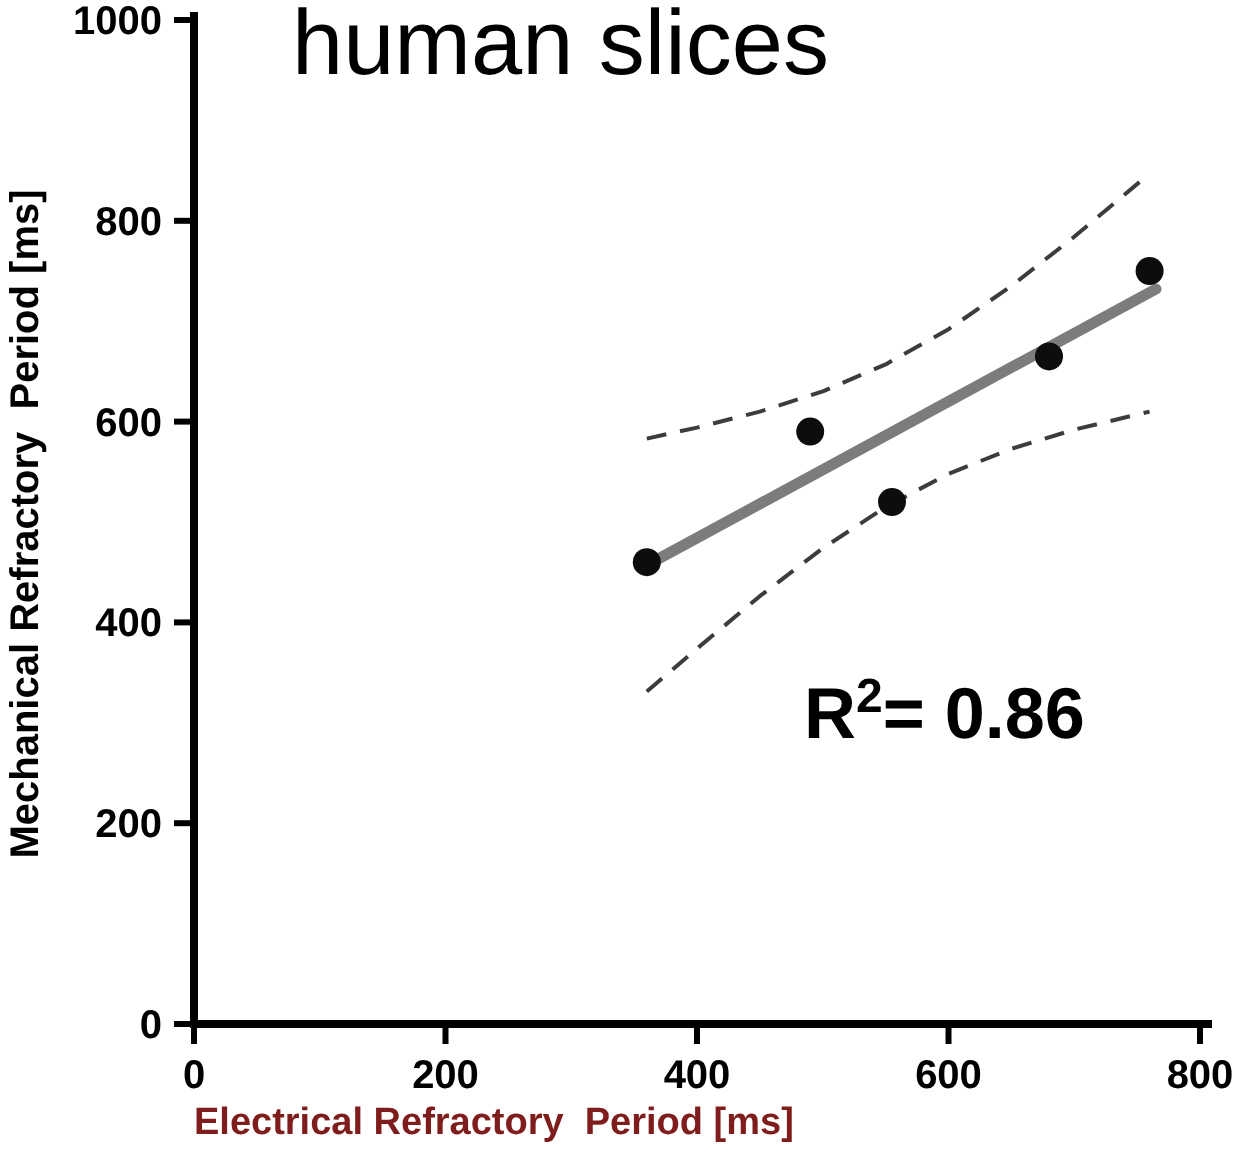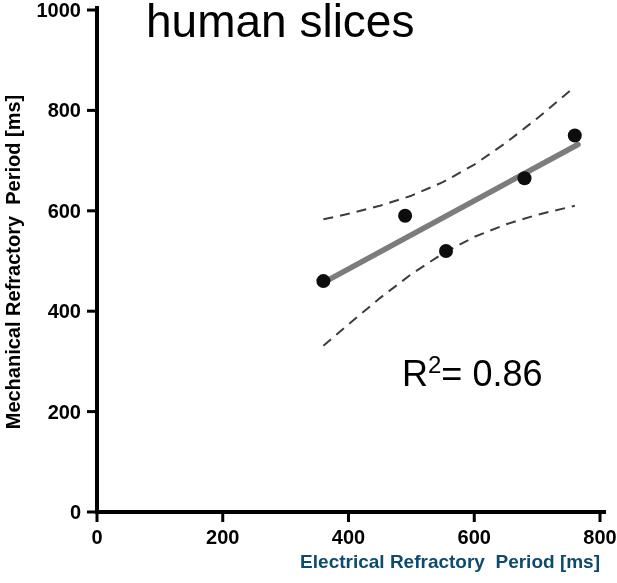--- a/index.html
+++ b/index.html
@@ -35,39 +35,39 @@
     left: 146px;
     top: -6px;
     font-size: 46px;
     font-weight: 400;
     color: #000000;
     white-space: pre;
   }
   .r2 {
     position: absolute;
     left: 402px;
-    top: 353px;
+    top: 336px;
     font-size: 36px;
-    font-weight: 400;
+    font-weight: 700;
     color: #000000;
     white-space: pre;
   }
   .r2 sup {
     font-size: 24px;
     line-height: 0;
   }
   .xlabel {
     position: absolute;
     left: 97px;
     top: 551px;
     width: 503px;
-    text-align: right;
+    text-align: left;
     font-size: 19px;
     font-weight: bold;
-    color: #0c4a6e;
+    color: #7f1d1d;
     white-space: pre;
   }
   .ylabel {
     position: absolute;
     left: -246px;
     top: 250px;
     width: 520px;
     height: 24px;
     text-align: center;
     font-size: 20px;

